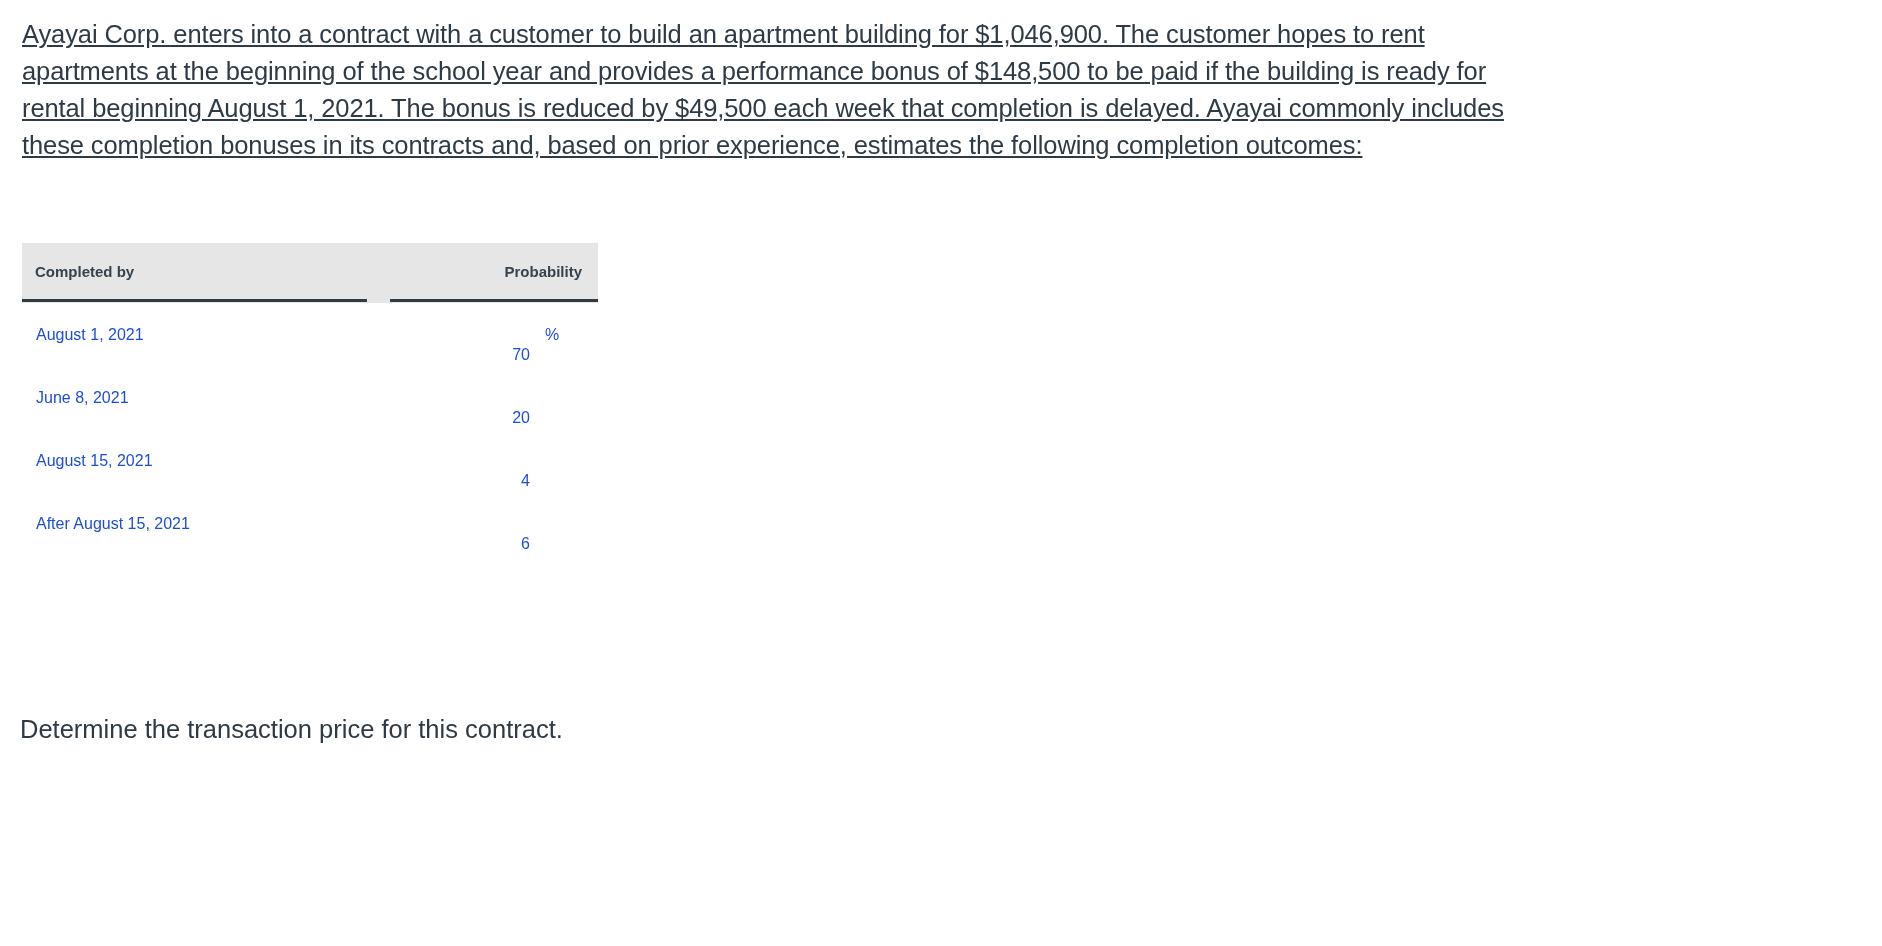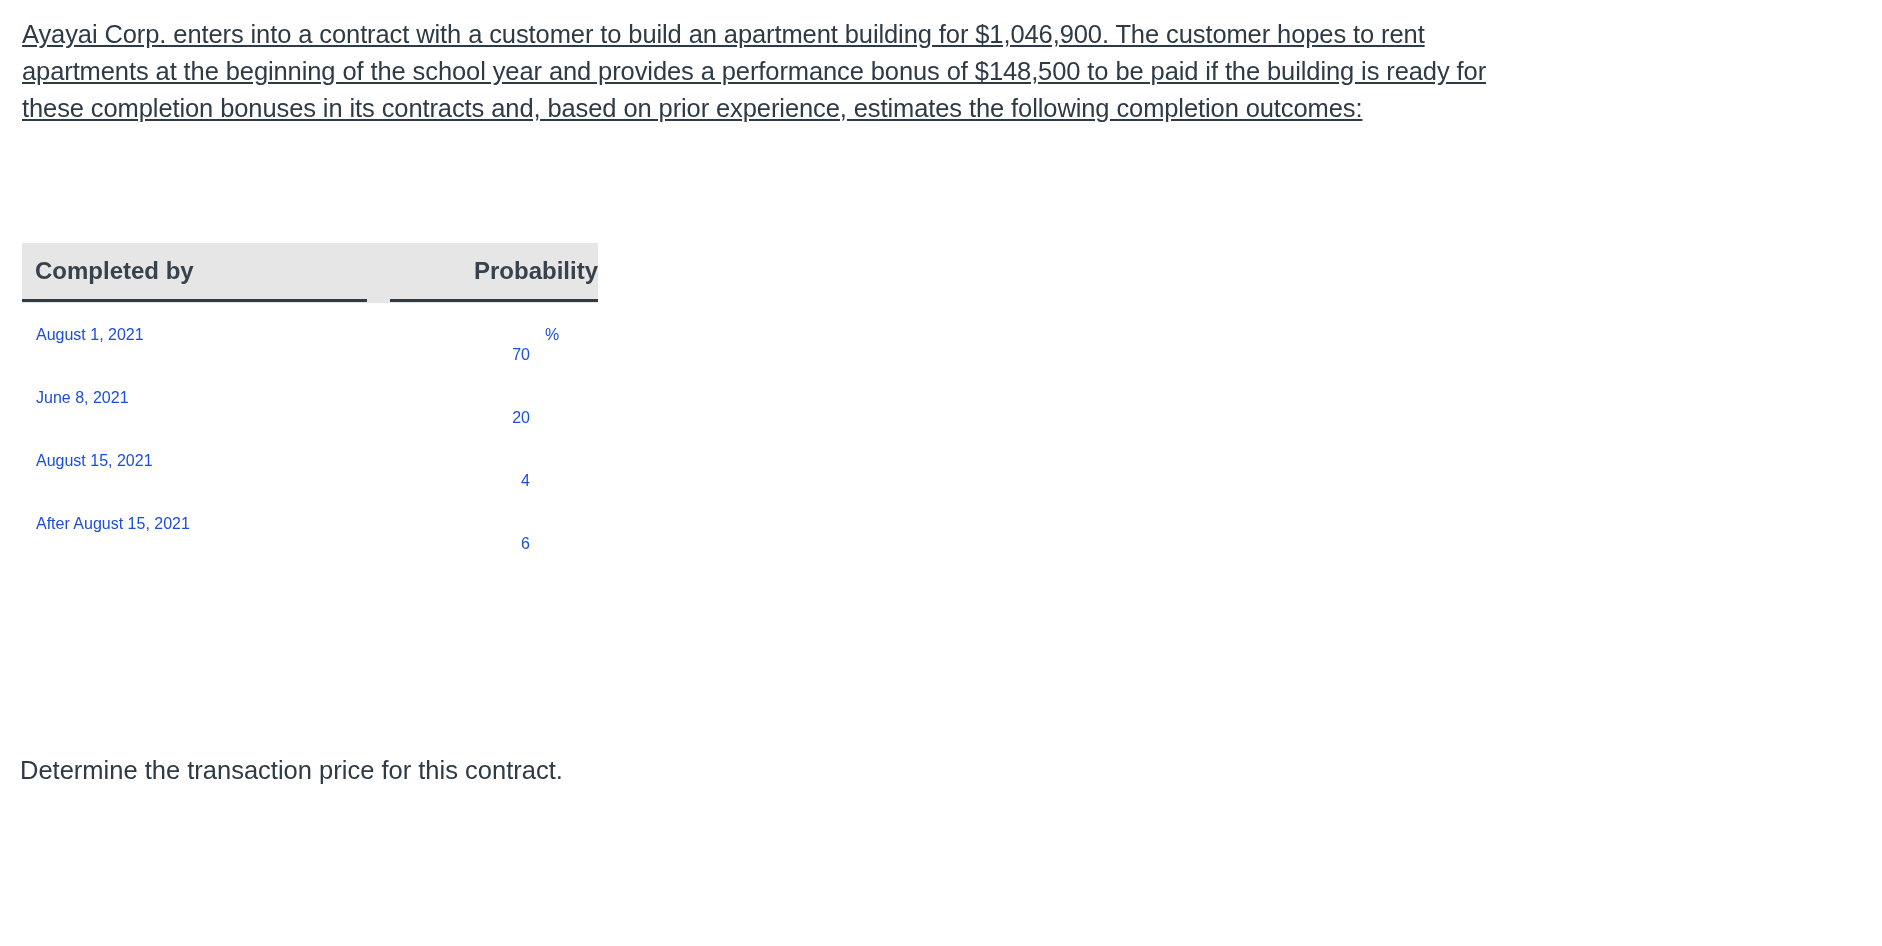--- a/index.html
+++ b/index.html
@@ -48,36 +48,36 @@
     height: 60px;
     background: #e6e6e6;
     width: 576px;
   }
   .th {
     position: absolute;
     top: 0;
     height: 59px;
     box-sizing: border-box;
     border-bottom: 3px solid #2f3a44;
-    font-size: 24px;
+    font-size: 15px;
     font-weight: bold;
     color: #37424c;
     display: flex;
     align-items: center;
   }
   .th-completed {
     left: 0;
     width: 345px;
     padding-left: 13px;
   }
   .th-probability {
     left: 368px;
     width: 208px;
     justify-content: flex-end;
-    padding-right: 0;
+    padding-right: 16px;
   }
   .th-gap {
     position: absolute;
     left: 345px;
     top: 0;
     width: 23px;
     height: 59px;
     background: #e6e6e6;
   }
 
@@ -118,21 +118,20 @@
 
   
   .question {
     position: absolute;
     left: 20px;
     top: 712px;
     font-size: 25.5px;
     line-height: 34px;
     color: #2e3a45;
     white-space: nowrap;
-    margin-top: 41px;
   }
 
   
   .answer-row {
     position: absolute;
     left: 0;
     top: 820px;
     width: 760px;
     height: 62px;
   }
@@ -176,20 +175,21 @@
   }
 </style>
 </head>
 <body>
 
 <div id="page">
 
   <div class="intro">
     <span class="intro-line">Ayayai Corp. enters into a contract with a customer to build an apartment building for $1,046,900. The customer hopes to rent</span>
     <span class="intro-line">apartments at the beginning of the school year and provides a performance bonus of $148,500 to be paid if the building is ready for</span>
+    <span class="intro-line">rental beginning August 1, 2021. The bonus is reduced by $49,500 each week that completion is delayed. Ayayai commonly includes</span>
     <span class="intro-line">these completion bonuses in its contracts and, based on prior experience, estimates the following completion outcomes:</span>
   </div>
 
   <div class="prob-table">
 
     <div class="thead">
       <div class="th th-completed">
         <span>Completed by</span>
       </div>
       <div class="th-gap"></div>

